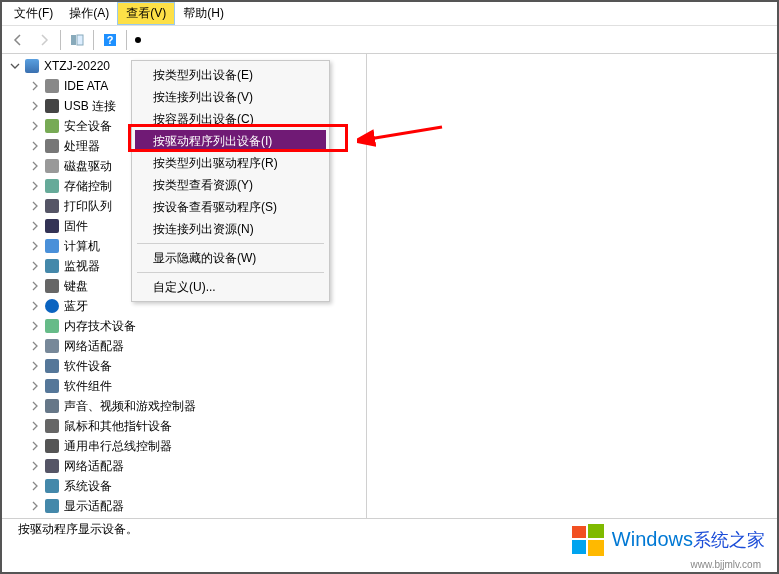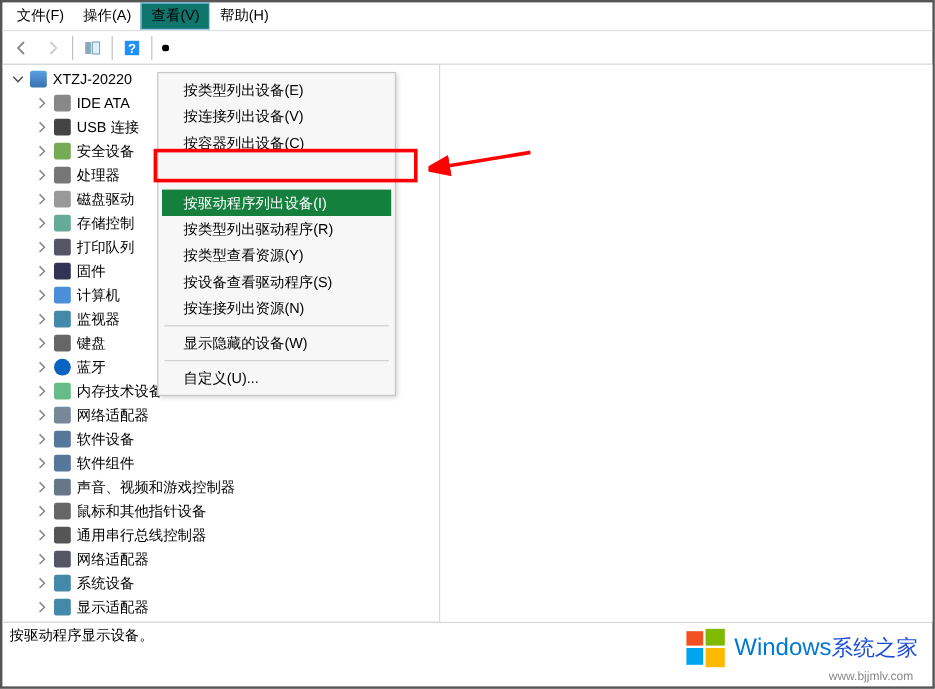--- a/index.html
+++ b/index.html
@@ -44,21 +44,21 @@
       border-bottom: 1px solid #e0e0e0;
       padding: 0 4px;
     }
     .menu-item {
       padding: 0 8px;
       display: flex;
       align-items: center;
       cursor: pointer;
     }
     .menu-item.active {
-      background: #0f766e;
+      background: #fde047;
       border: 1px solid #99c9ee;
     }
 
     .toolbar {
       height: 28px;
       display: flex;
       align-items: center;
       border-bottom: 1px solid #d0d0d0;
       padding: 0 4px;
       gap: 2px;
@@ -66,20 +66,21 @@
     .tool-btn {
       width: 24px; height: 22px;
       display: flex; align-items: center; justify-content: center;
       border: 1px solid transparent;
     }
     .tool-sep { width: 1px; height: 20px; background: #c0c0c0; margin: 0 2px; }
 
     .content-area {
       display: flex;
       height: calc(100% - 32px - 24px - 28px - 22px);
+      align-items: center;
     }
     .tree-panel {
       width: 365px;
       border-right: 1px solid #d0d0d0;
       overflow: hidden;
       padding: 2px 0;
     }
     .right-panel {
       flex: 1;
       background: #fff;
@@ -119,23 +120,22 @@
       z-index: 100;
     }
     .dd-item {
       height: 22px;
       display: flex;
       align-items: center;
       padding: 0 18px;
       cursor: pointer;
     }
     .dd-item.highlighted {
-      background: #15803d;
+      background: #701a75;
       color: #fff;
-      margin-top: 28px;
     }
     .dd-sep {
       height: 1px;
       background: #d0d0d0;
       margin: 3px 2px;
     }
 
     .red-highlight {
       position: absolute;
       border: 3px solid #ff0000;
@@ -152,21 +152,21 @@
       top: 115px;
       z-index: 101;
       pointer-events: none;
     }
 
     .statusbar {
       height: 22px;
       border-top: 1px solid #d0d0d0;
       display: flex;
       align-items: center;
-      padding: 0 6px;
+      padding: 0 16px;
       font-size: 12px;
     }
 
     .watermark {
       position: absolute;
       right: 12px;
       bottom: 14px;
       display: flex;
       align-items: center;
       gap: 6px;

